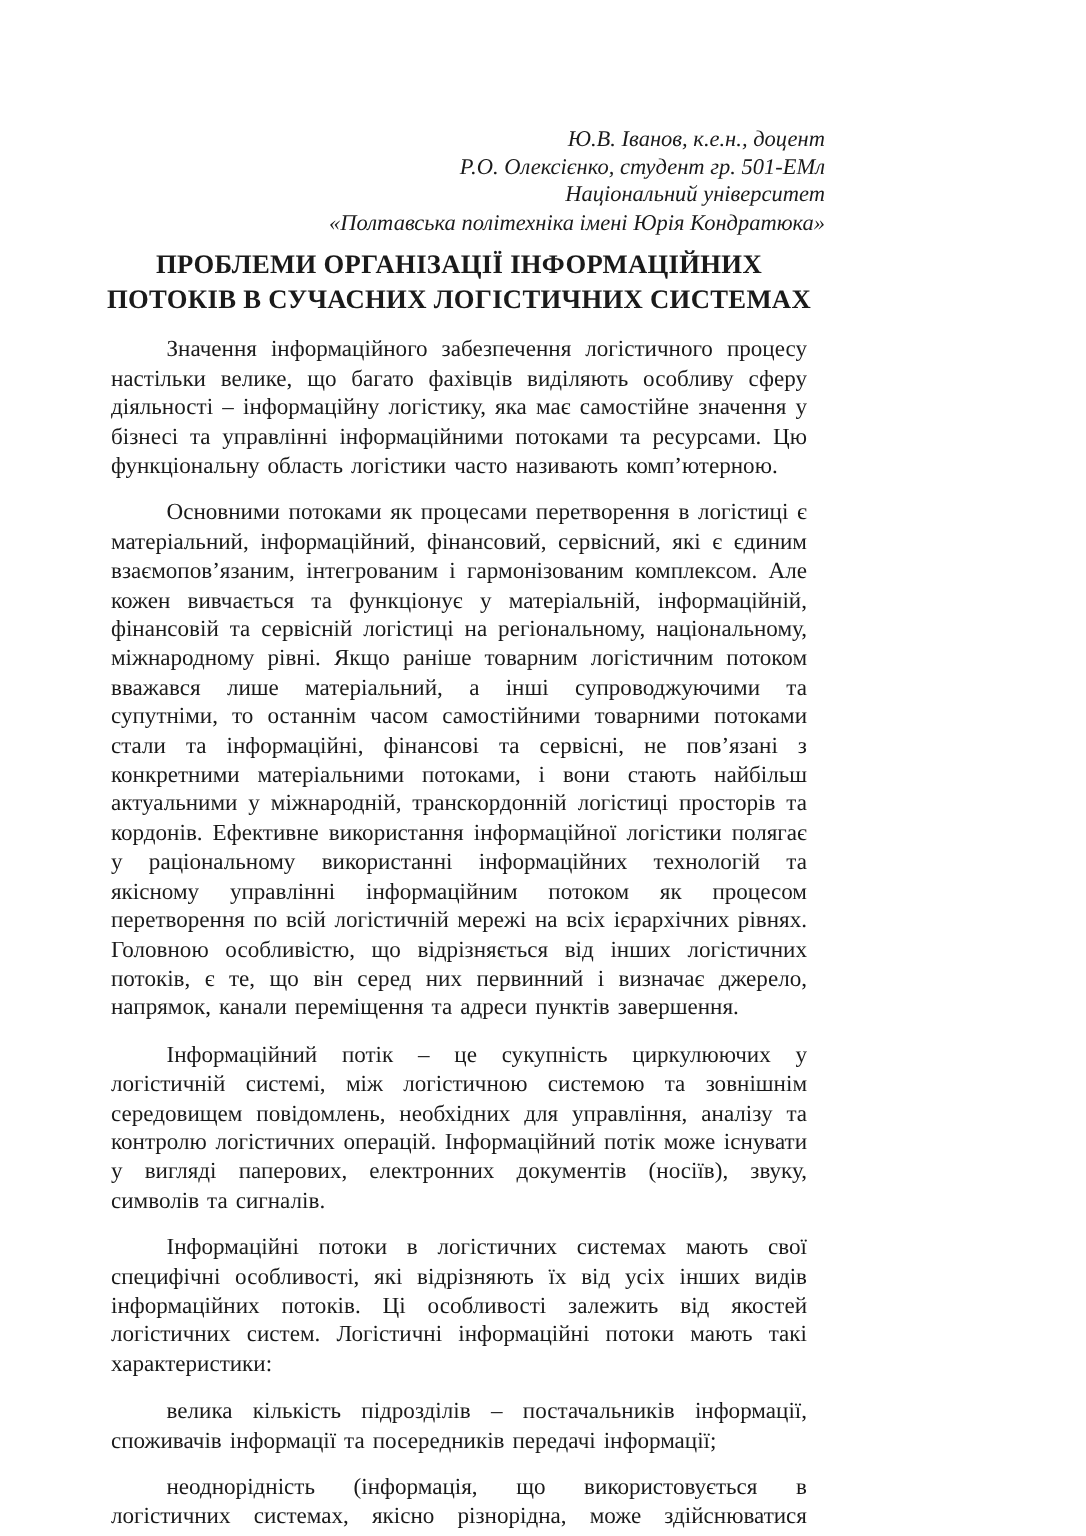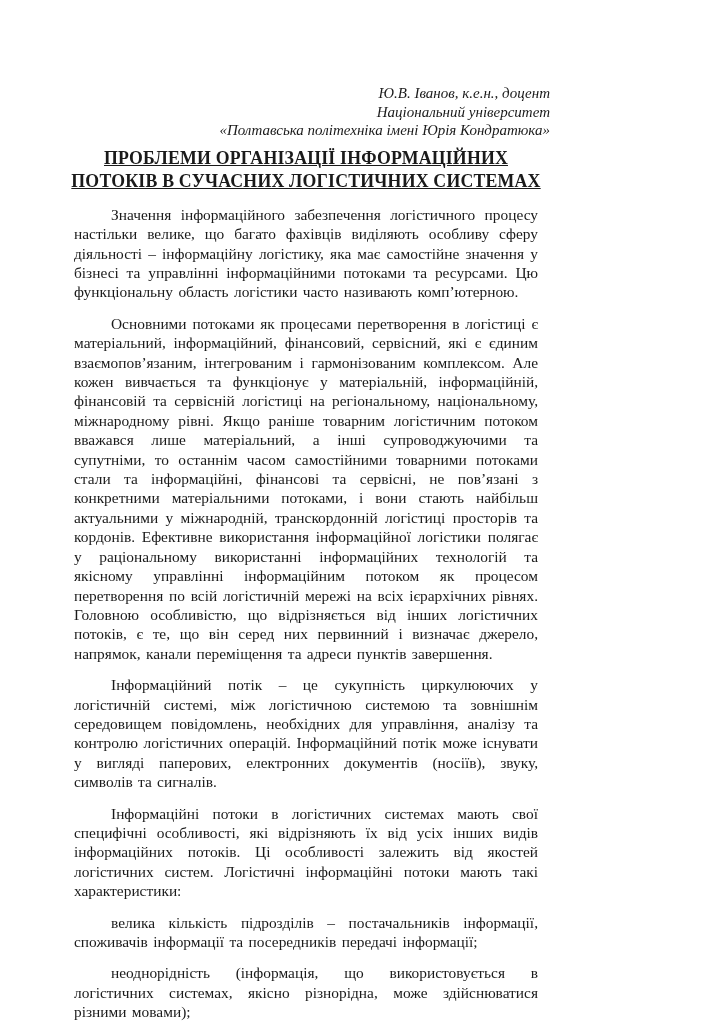--- a/index.html
+++ b/index.html
@@ -28,21 +28,20 @@
     white-space: nowrap;
   }
   .article-title {
     margin: 7px auto 3px auto;
     max-width: 560px;
     text-align: center;
     font-weight: bold;
     font-size: 17.8px;
     line-height: 23px;
     letter-spacing: 0.2px;
-    text-decoration: underline;
   }
   .body-text p {
     margin: 12px;
     text-indent: 37px;
     text-align: justify;
     font-size: 15.4px;
     line-height: 19.4px;
     word-spacing: 1.5px;
   }
   .page-footer {
@@ -52,20 +51,21 @@
     line-height: 19px;
   }
 </style>
 </head>
 <body>
 
 <div class="page">
 
   <div class="author-block">
     <div>Ю.В. Іванов, к.е.н., доцент</div>
+    <div>Р.О. Олексієнко, студент гр. 501-ЕМл</div>
     <div>Національний університет</div>
     <div>«Полтавська політехніка імені Юрія Кондратюка»</div>
   </div>
 
   <h1 class="article-title">ПРОБЛЕМИ ОРГАНІЗАЦІЇ ІНФОРМАЦІЙНИХ ПОТОКІВ В СУЧАСНИХ ЛОГІСТИЧНИХ СИСТЕМАХ</h1>
 
   <div class="body-text">
     <p>Значення інформаційного забезпечення логістичного процесу настільки велике, що багато фахівців виділяють особливу сферу діяльності – інформаційну логістику, яка має самостійне значення у бізнесі та управлінні інформаційними потоками та ресурсами. Цю функціональну область логістики часто називають комп’ютерною.</p>
     <p>Основними потоками як процесами перетворення в логістиці є матеріальний, інформаційний, фінансовий, сервісний, які є єдиним взаємопов’язаним, інтегрованим і гармонізованим комплексом. Але кожен вивчається та функціонує у матеріальній, інформаційній, фінансовій та сервісній логістиці на регіональному, національному, міжнародному рівні. Якщо раніше товарним логістичним потоком вважався лише матеріальний, а інші супроводжуючими та супутніми, то останнім часом самостійними товарними потоками стали та інформаційні, фінансові та сервісні, не пов’язані з конкретними матеріальними потоками, і вони стають найбільш актуальними у міжнародній, транскордонній логістиці просторів та кордонів. Ефективне використання інформаційної логістики полягає у раціональному використанні інформаційних технологій та якісному управлінні інформаційним потоком як процесом перетворення по всій логістичній мережі на всіх ієрархічних рівнях. Головною особливістю, що відрізняється від інших логістичних потоків, є те, що він серед них первинний і визначає джерело, напрямок, канали переміщення та адреси пунктів завершення.</p>
     <p>Інформаційний потік – це сукупність циркулюючих у логістичній системі, між логістичною системою та зовнішнім середовищем повідомлень, необхідних для управління, аналізу та контролю логістичних операцій. Інформаційний потік може існувати у вигляді паперових, електронних документів (носіїв), звуку, символів та сигналів.</p>

